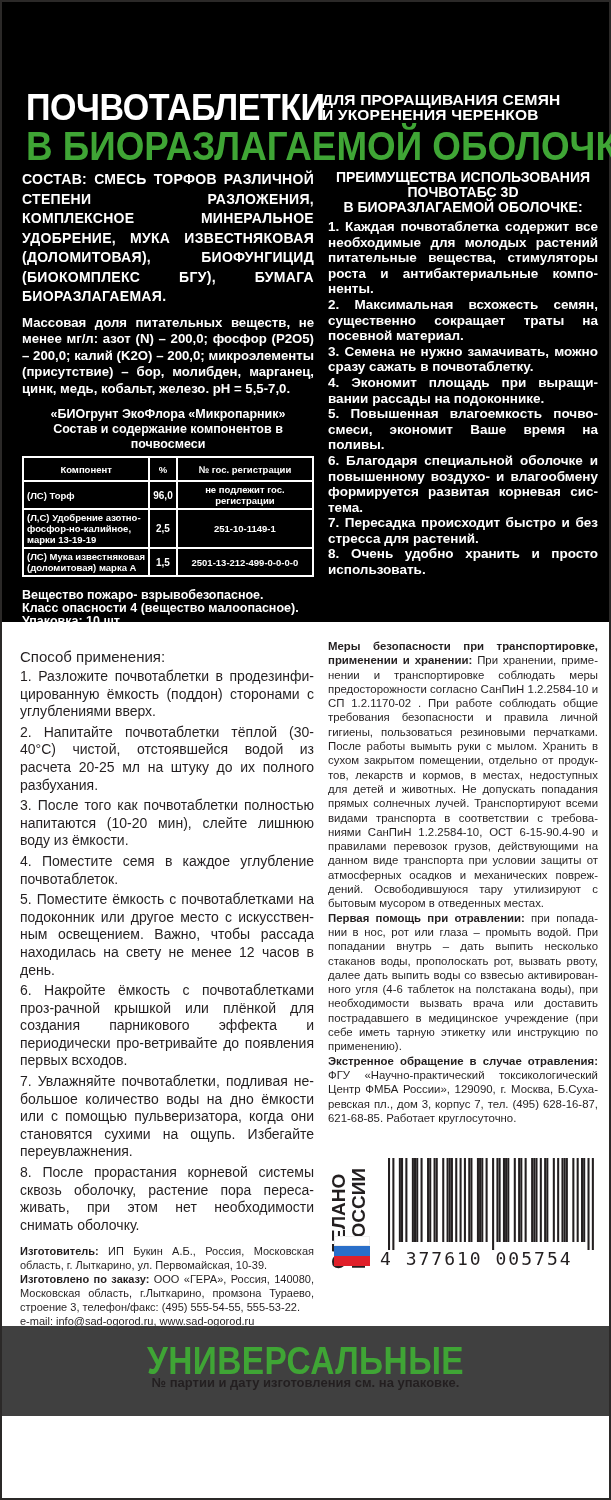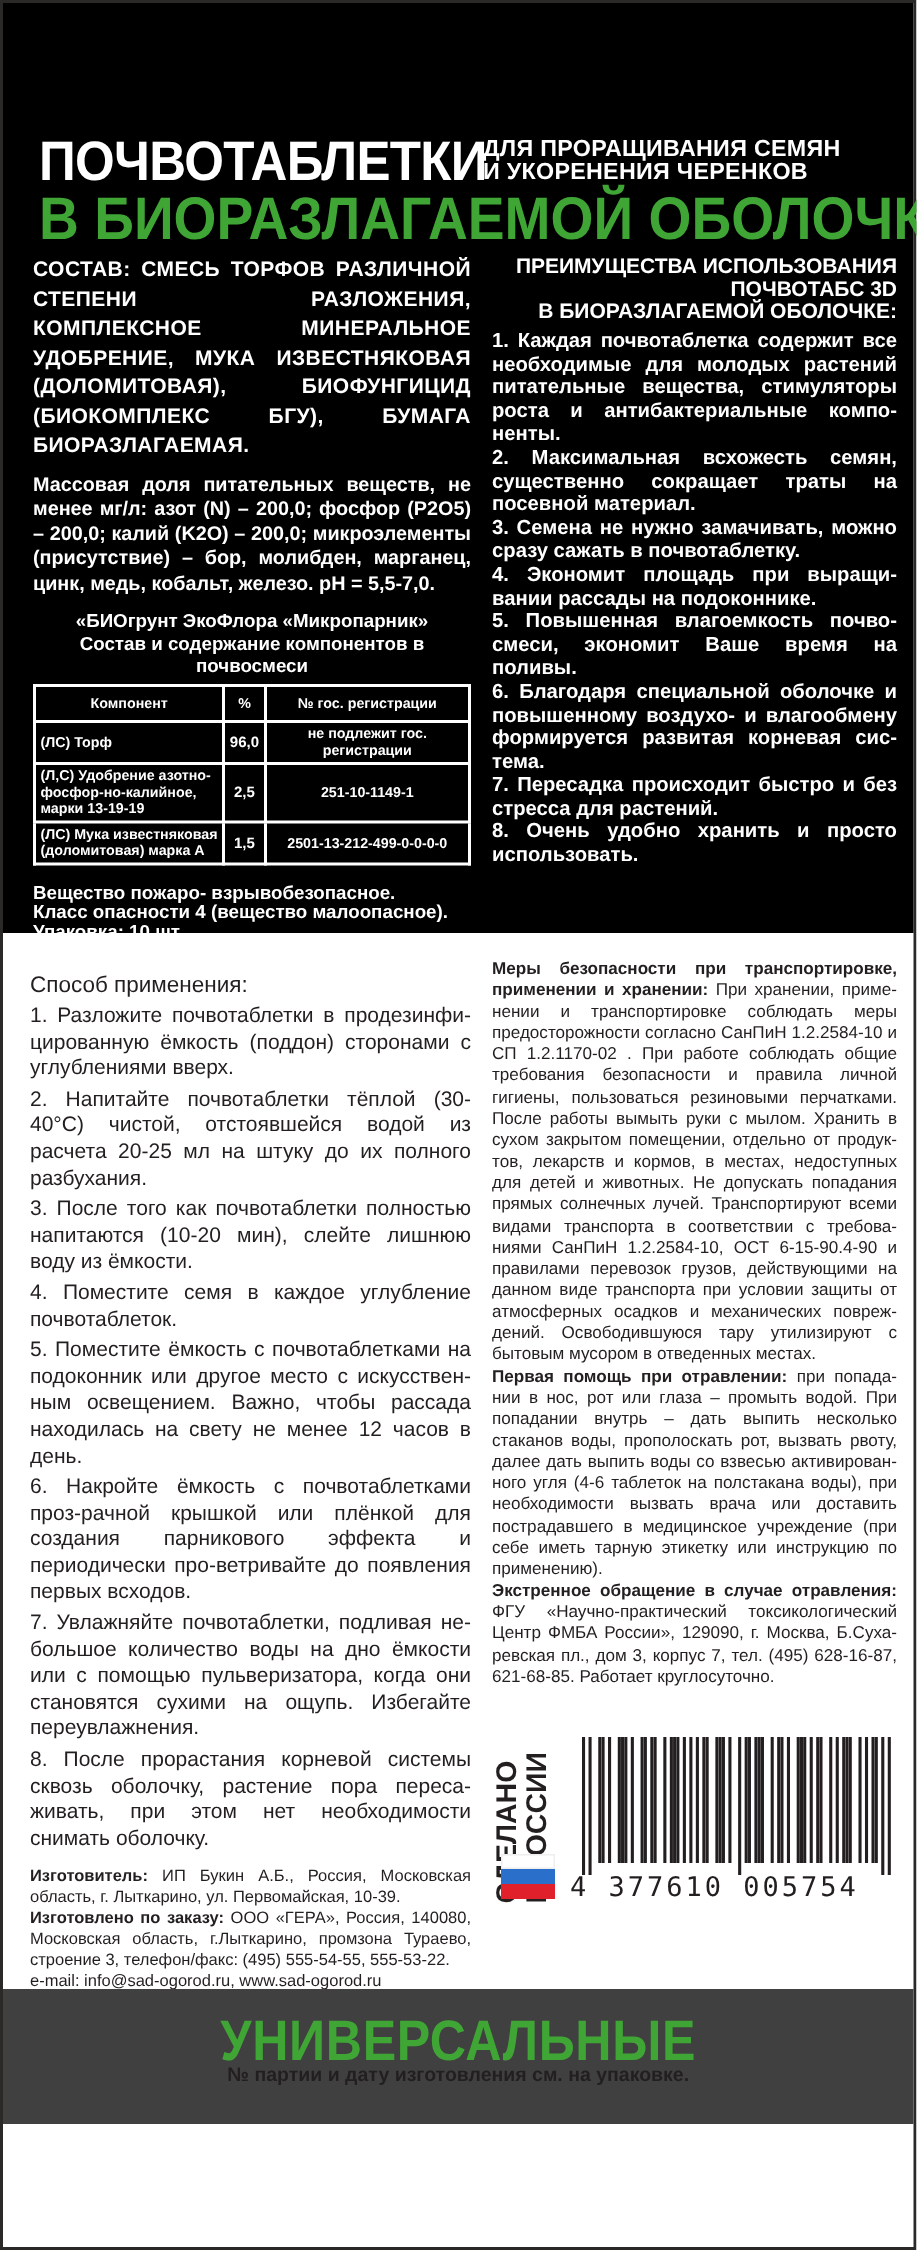--- a/index.html
+++ b/index.html
@@ -15,21 +15,21 @@
   .compo { font-size:14px; font-weight:bold; line-height:19.5px; text-align:justify; text-transform:uppercase; letter-spacing:0.3px; margin:0; }
   .mass { font-size:13.2px; font-weight:bold; line-height:16.5px; text-align:justify; margin:8px 0 0 0; }
   .tbl-cap { font-size:12.5px; font-weight:bold; text-align:center; line-height:15px; margin:10px 0 4px 0; }
   table.comp { border-collapse:collapse; width:292px; margin-left:0; font-size:9.5px; font-weight:bold; }
   table.comp td, table.comp th { border:2px solid #fff; padding:2px 3px; vertical-align:middle; }
   table.comp th { font-size:9.5px; height:18px; }
   table.comp td.pct { text-align:center; width:18px; font-size:10px; }
   table.comp td.reg { text-align:center; width:128px; }
   table.comp td.name { width:118px; line-height:11px;border-radius:14px; }
   .safety { font-size:12.5px; font-weight:bold; line-height:13px; text-align:justify; margin:12px 0 0 0; }
-  .adv-title { font-size:14px; font-weight:bold; text-align:right; line-height:15px; margin:0 0 4px 0; text-transform:uppercase; }
+  .adv-title { font-size:14px; font-weight:bold; text-align:center; line-height:15px; margin:0 0 4px 0; text-transform:uppercase; }
   .adv-item { font-size:13.5px; font-weight:bold; line-height:15.6px; text-align:justify; margin:0; }
   .lower-left { position:absolute; left:18px; top:646px; width:294px; color:#231f20; }
   .lower-right { position:absolute; left:326px; top:637px; width:270px; color:#231f20; }
   .usage-title { font-size:15px; font-weight:normal; margin:0 0 2px 0; line-height:18px; }
   .usage-item { font-size:14px; line-height:17.6px; text-align:justify; margin:0 0 3px 0; }
   .maker { font-size:11px; line-height:14px; margin-top:10px; text-align:justify; }
   .maker b { font-weight:bold; }
   .rtxt { font-size:11.4px; line-height:14.3px; text-align:justify; margin:0; }
   .rtxt b { font-weight:bold; }
   .made-in { position:absolute; left:327px; top:1157px; width:40px; height:110px; }

